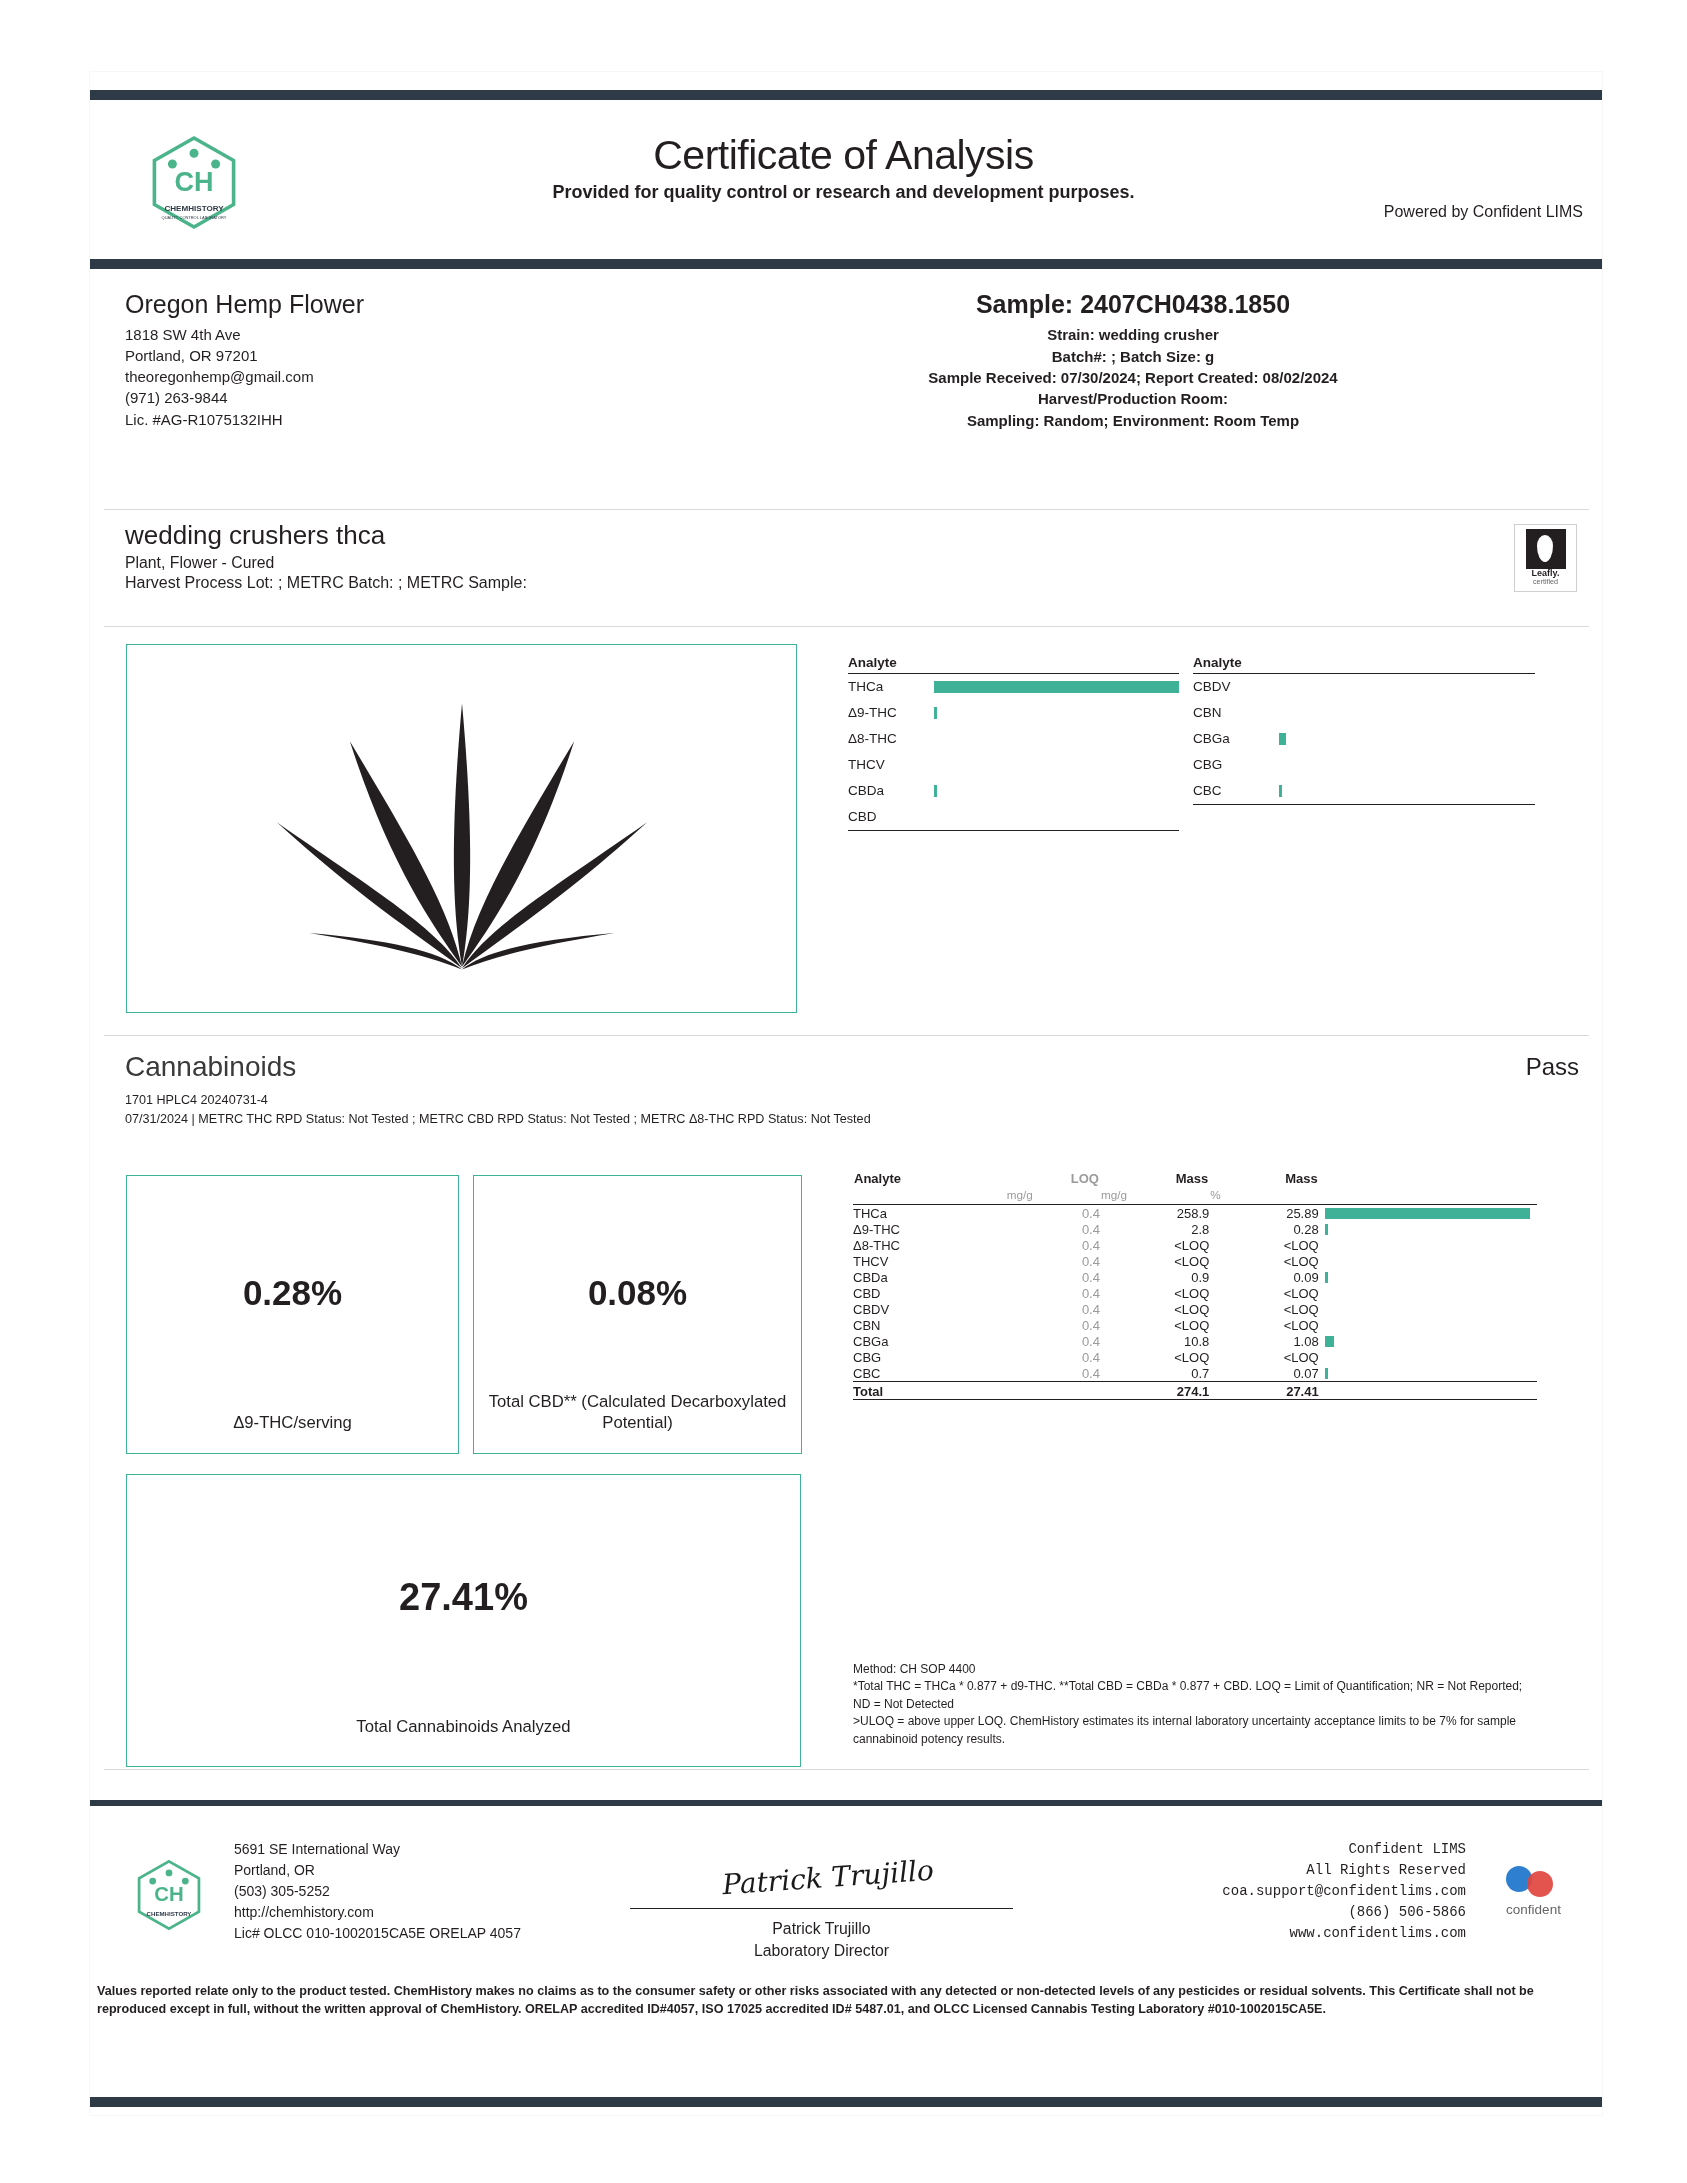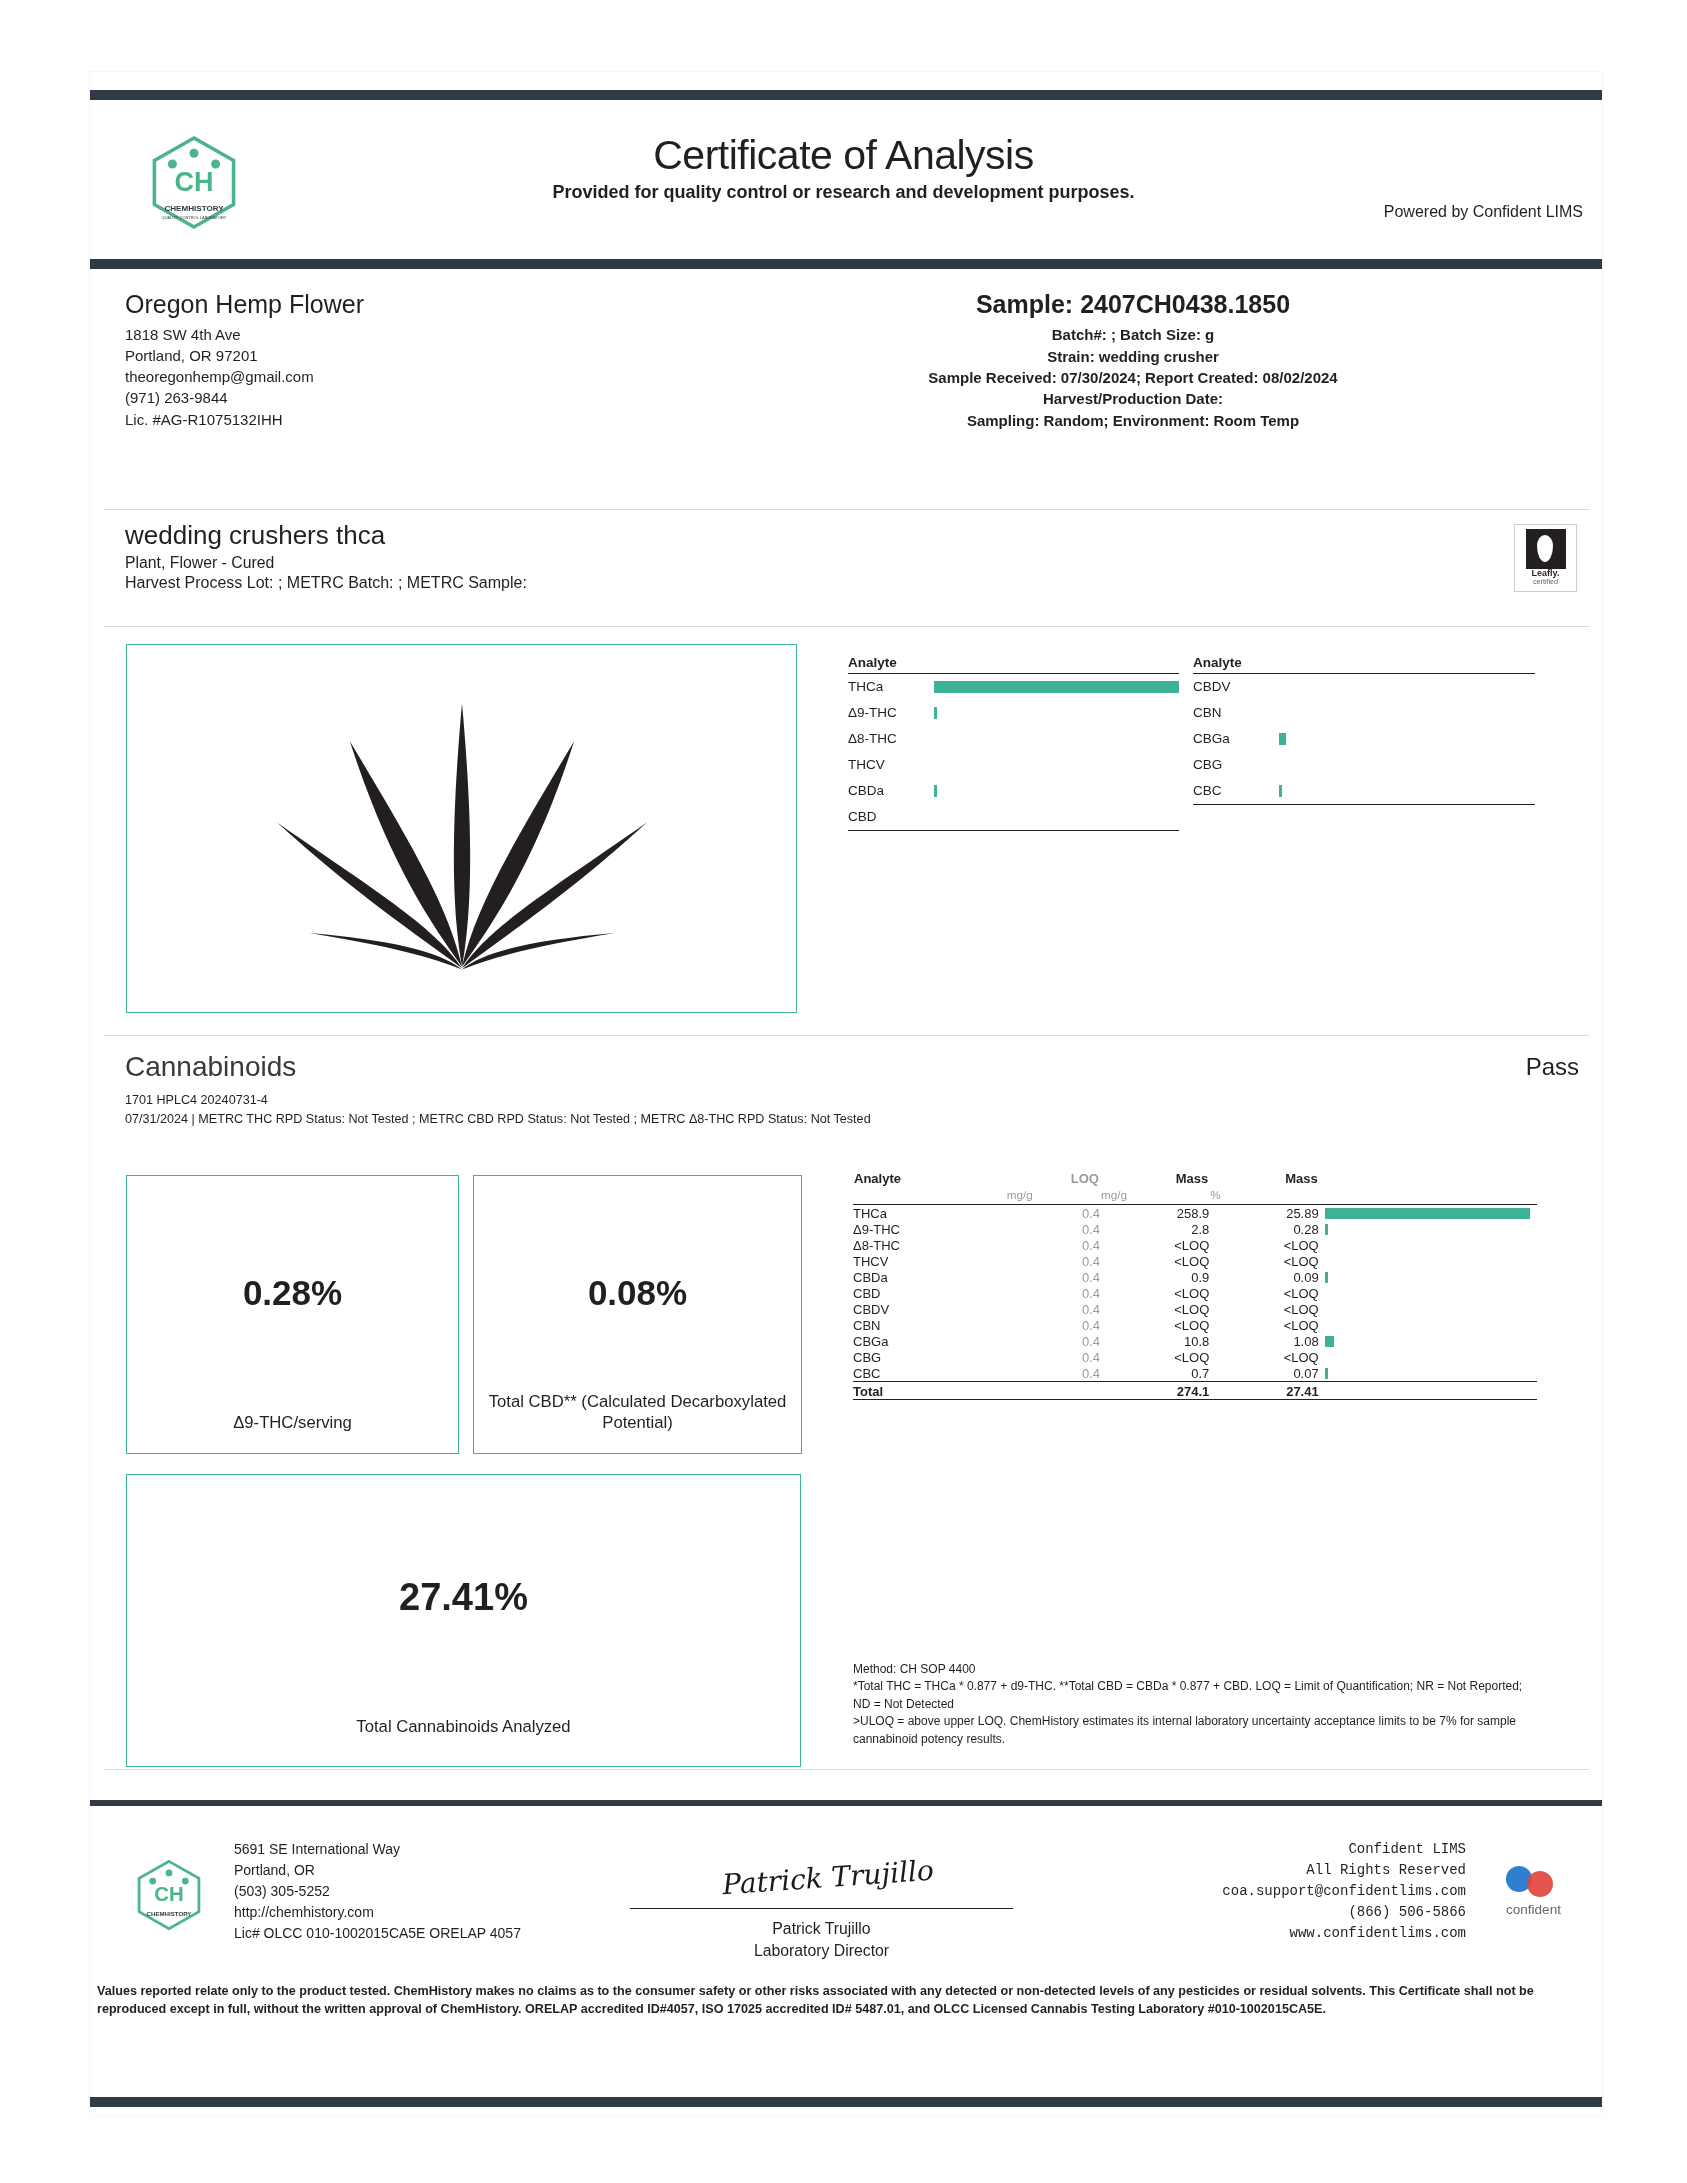--- a/index.html
+++ b/index.html
@@ -459,24 +459,24 @@
     <div class="client-name">Oregon Hemp Flower</div>
     <div class="client-line">1818 SW 4th Ave</div>
     <div class="client-line">Portland, OR 97201</div>
     <div class="client-line">theoregonhemp@gmail.com</div>
     <div class="client-line">(971) 263-9844</div>
     <div class="client-line">Lic. #AG-R1075132IHH</div>
   </div>
 
   <div class="sample">
     <div class="sample-id">Sample: 2407CH0438.1850</div>
+    <div class="sample-line">Strain: wedding crusher</div>
     <div class="sample-line">Batch#: ; Batch Size:  g</div>
-    <div class="sample-line">Strain: wedding crusher</div>
     <div class="sample-line">Sample Received: 07/30/2024; Report Created: 08/02/2024</div>
-    <div class="sample-line">Harvest/Production Date:</div>
+    <div class="sample-line">Harvest/Production Room:</div>
     <div class="sample-line">Sampling: Random; Environment: Room Temp</div>
   </div>
 
   <div class="rule-light rule-1"></div>
 
   <div class="product">
     <div class="product-name">wedding crushers thca</div>
     <div class="product-type">Plant, Flower - Cured</div>
     <div class="product-lot">Harvest Process Lot: ; METRC Batch: ; METRC Sample:</div>
   </div>

